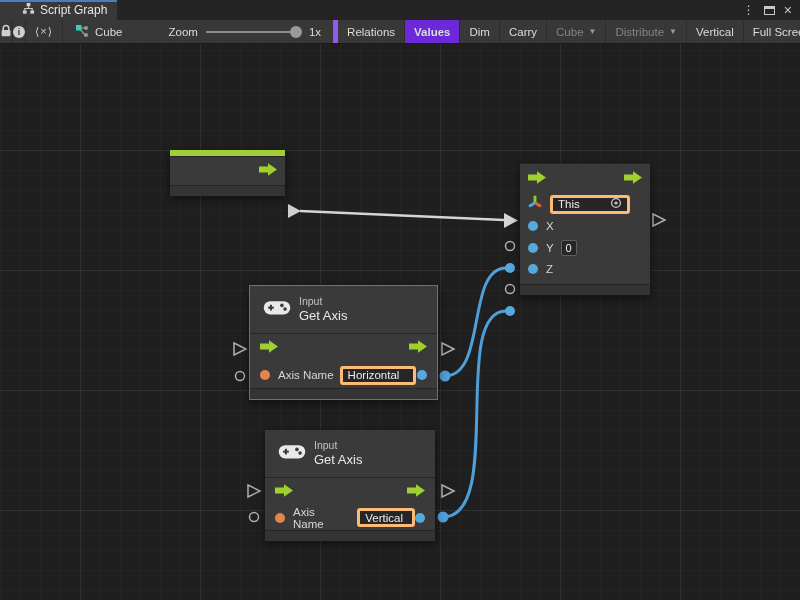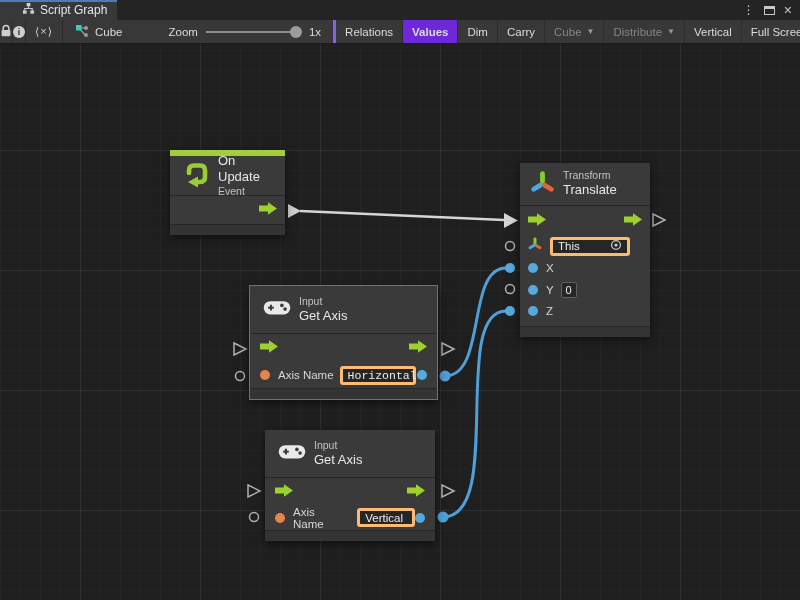--- a/index.html
+++ b/index.html
@@ -18,21 +18,21 @@
   .closex { font-size:14px; line-height:1; }
 
   
   .toolbar { position:absolute; left:0; top:20px; width:800px; height:24px; background:#383838; display:flex; align-items:stretch; font-size:11.5px; color:#dcdcdc; border-bottom:1px solid #1a1a1a; }
   .tbtn { display:flex; align-items:center; justify-content:center; padding:0 9px; border-right:1px solid #2d2d2d; white-space:nowrap; }
   .tbtn.sq { width:24px; padding:0; }
   .tbtn.code { width:92px; }
   .tbtn.active { background:#6d28d9;font-weight:bold; }
   .tbtn.disabled { color:#858585; }
   .graph-ref { display:flex; align-items:center; gap:6px; padding:0 10px 0 12px; }
-  .zoom-ctl { display:flex; align-items:center; gap:8px; padding:0 12px 0 36px; border-right:3px solid #8b5cf6; }
+  .zoom-ctl { display:flex; align-items:center; gap:8px; padding:0 12px 0 36px; border-right:5px solid #8b5cf6; }
   .slider { position:relative; width:95px; height:14px; }
   .slider .track { position:absolute; left:0; right:0; top:6px; height:2px; background:#8d8d8d; }
   .slider .handle { position:absolute; right:-1px; top:1px; width:12px; height:12px; border-radius:50%; background:#9b9b9b; }
   .chev { font-size:8px; margin-left:5px; color:#9a9a9a; }
   .info-circle { width:12px; height:12px; border-radius:50%; background:#cfcfcf; color:#2e2e2e; font-size:9px; font-weight:bold; display:flex; align-items:center; justify-content:center; }
   .code-glyph { color:#cfcfcf; letter-spacing:1px; font-size:11px; }
 
   
   .canvas { position:absolute; left:0; top:44px; width:800px; height:556px; background-color:#1f1f1f;
     background-image:
@@ -168,59 +168,32 @@
       <circle cx="240" cy="332" r="4.5" fill="none" stroke="#b0b0b0" stroke-width="1.5"></circle>
       <polygon points="442,299 454,305 442,311" fill="none" stroke="#b0b0b0" stroke-width="1.5"></polygon>
 
       <polygon points="248,441 260,447 248,453" fill="none" stroke="#b0b0b0" stroke-width="1.5"></polygon>
       <circle cx="254" cy="473" r="4.5" fill="none" stroke="#b0b0b0" stroke-width="1.5"></circle>
       <polygon points="442,441 454,447 442,453" fill="none" stroke="#b0b0b0" stroke-width="1.5"></polygon>
     </svg>
 
     <div class="node" style="left:170px; top:106px; width:115px;">
       <div class="colorbar"></div>
-      <div class="nheader" style="height:39px;">
-        <span>
-          <svg width="30" height="28" viewBox="0 0 30 28">
-              <path d="M9,13 V10.5 Q9,5.5 14,5.5 H20 Q25,5.5 25,10.5 V17 Q25,22 20,22 H17" fill="none" stroke="#9ccd33" stroke-width="4.6" stroke-linecap="round"></path>
-              <polygon points="18,16.5 18,27.5 8,22" fill="#9ccd33"></polygon>
-            </svg>
-        </span>
-        <span>
-          <div class="ntitle">On Update</div>
-          <div class="nsub">Event</div>
-        </span>
-      </div>
       <div class="nrow" style="height:29px;">
         <span class="spacer"></span>
         <span>
           <svg width="18" height="13" viewBox="0 0 18 13">
               <path d="M0,3.5 h9 V0.3 L18,6.5 L9,12.7 V9.5 H0 Z" fill="#9ed12e"></path>
             </svg>
         </span>
       </div>
       <div class="nfooter"></div>
     </div>
 
     <div class="node" style="left:520px; top:119px; width:130px;">
-      <div class="nheader" style="height:42px;">
-        <span>
-          <svg width="25" height="25" viewBox="0 0 24 24">
-              <g stroke-width="4.6" stroke-linecap="round">
-                <line x1="12" y1="11" x2="12" y2="3.5" stroke="#84cf2a"></line>
-                <line x1="10" y1="14.5" x2="3.5" y2="18.5" stroke="#4fa8e0"></line>
-                <line x1="14" y1="14.5" x2="20.5" y2="18.5" stroke="#e2643c"></line>
-              </g>
-            </svg>
-        </span>
-        <span>
-          <div class="nsub">Transform</div>
-          <div class="ntitle">Translate</div>
-        </span>
-      </div>
       <div class="nrow" style="height:30px;">
         <span>
           <svg width="18" height="13" viewBox="0 0 18 13">
               <path d="M0,3.5 h9 V0.3 L18,6.5 L9,12.7 V9.5 H0 Z" fill="#9ed12e"></path>
             </svg>
         </span>
         <span class="spacer"></span>
         <span>
           <svg width="18" height="13" viewBox="0 0 18 13">
               <path d="M0,3.5 h9 V0.3 L18,6.5 L9,12.7 V9.5 H0 Z" fill="#9ed12e"></path>
@@ -290,21 +263,21 @@
         <span class="spacer"></span>
         <span>
           <svg width="18" height="13" viewBox="0 0 18 13">
               <path d="M0,3.5 h9 V0.3 L18,6.5 L9,12.7 V9.5 H0 Z" fill="#9ed12e"></path>
             </svg>
         </span>
       </div>
       <div class="nrow" style="height:26px; border-top:none; padding:0 10px;">
         <span class="dot orange"></span>
         <span class="plabel">Axis Name</span>
-        <span class="field" style="margin-left:6px; width:76px;font-family:Liberation Mono, monospace;">
+        <span class="field" style="margin-left:6px; width:76px;">
           <span>Horizontal</span>
         </span>
         <span class="spacer"></span>
         <span class="dot blue"></span>
       </div>
       <div class="nfooter"></div>
     </div>
 
     <div class="node" style="left:265px; top:386px; width:170px;">
       <div class="nheader" style="height:47px; padding-left:13px;">

